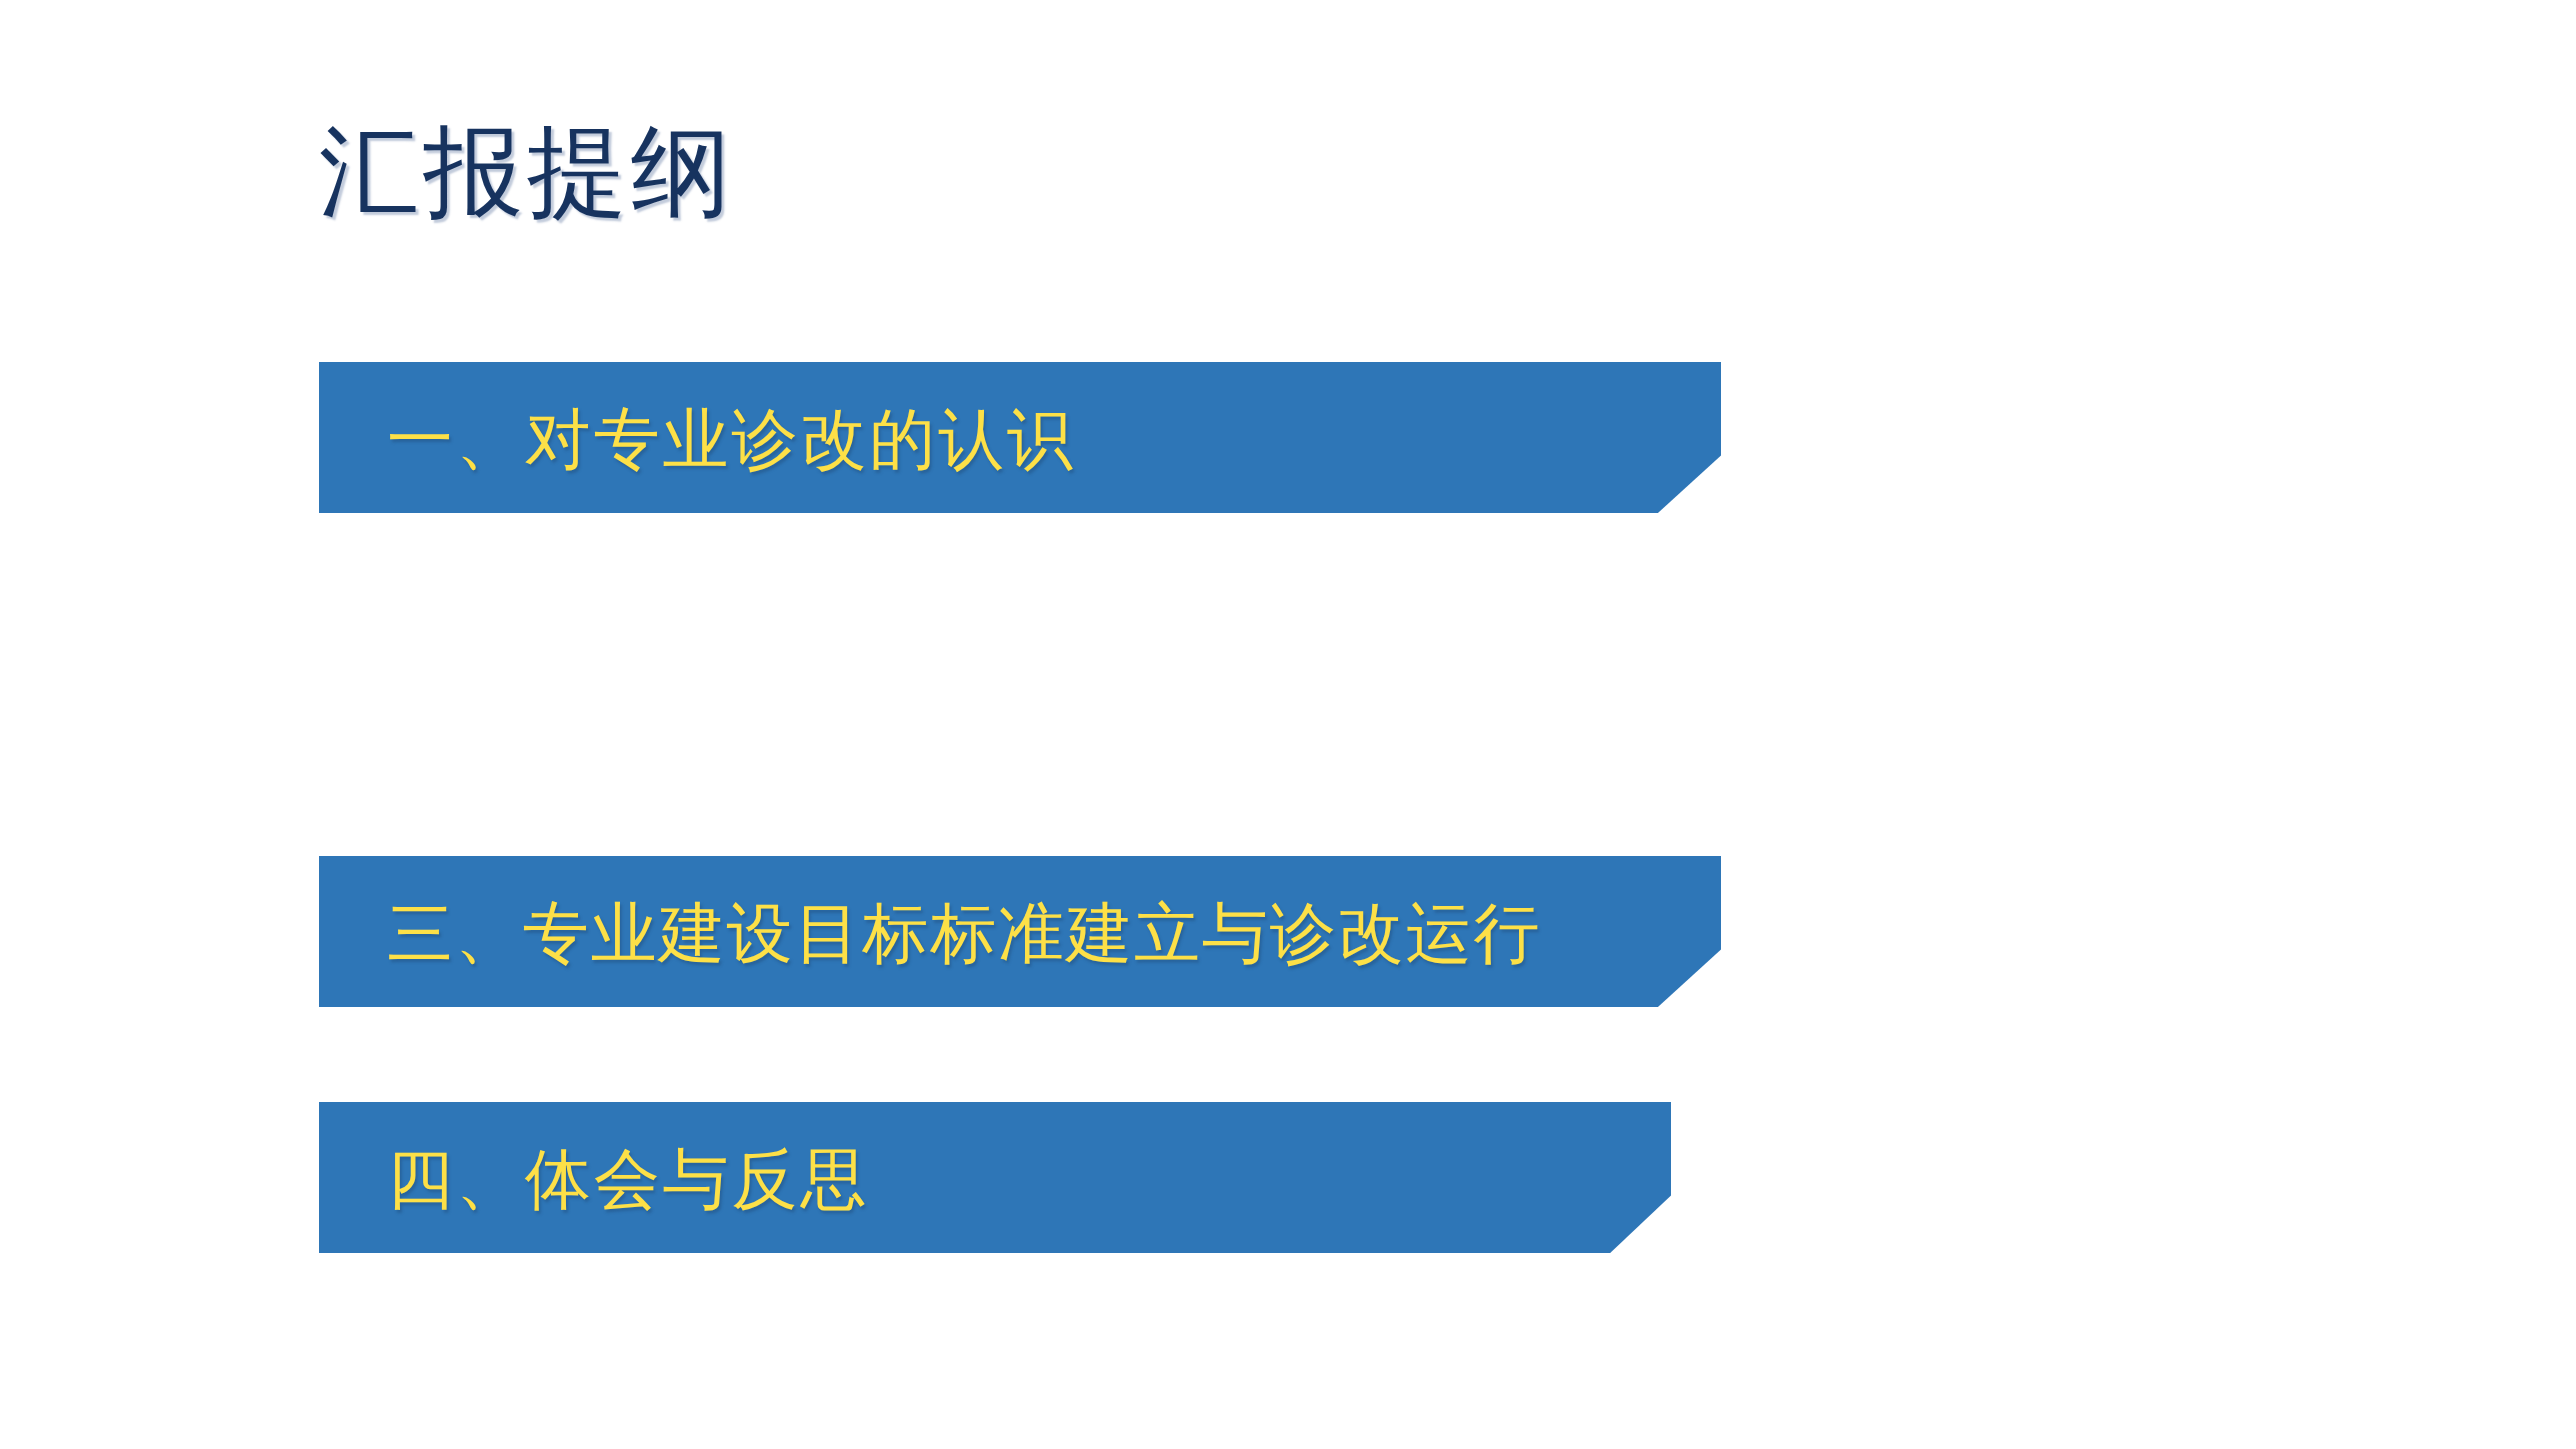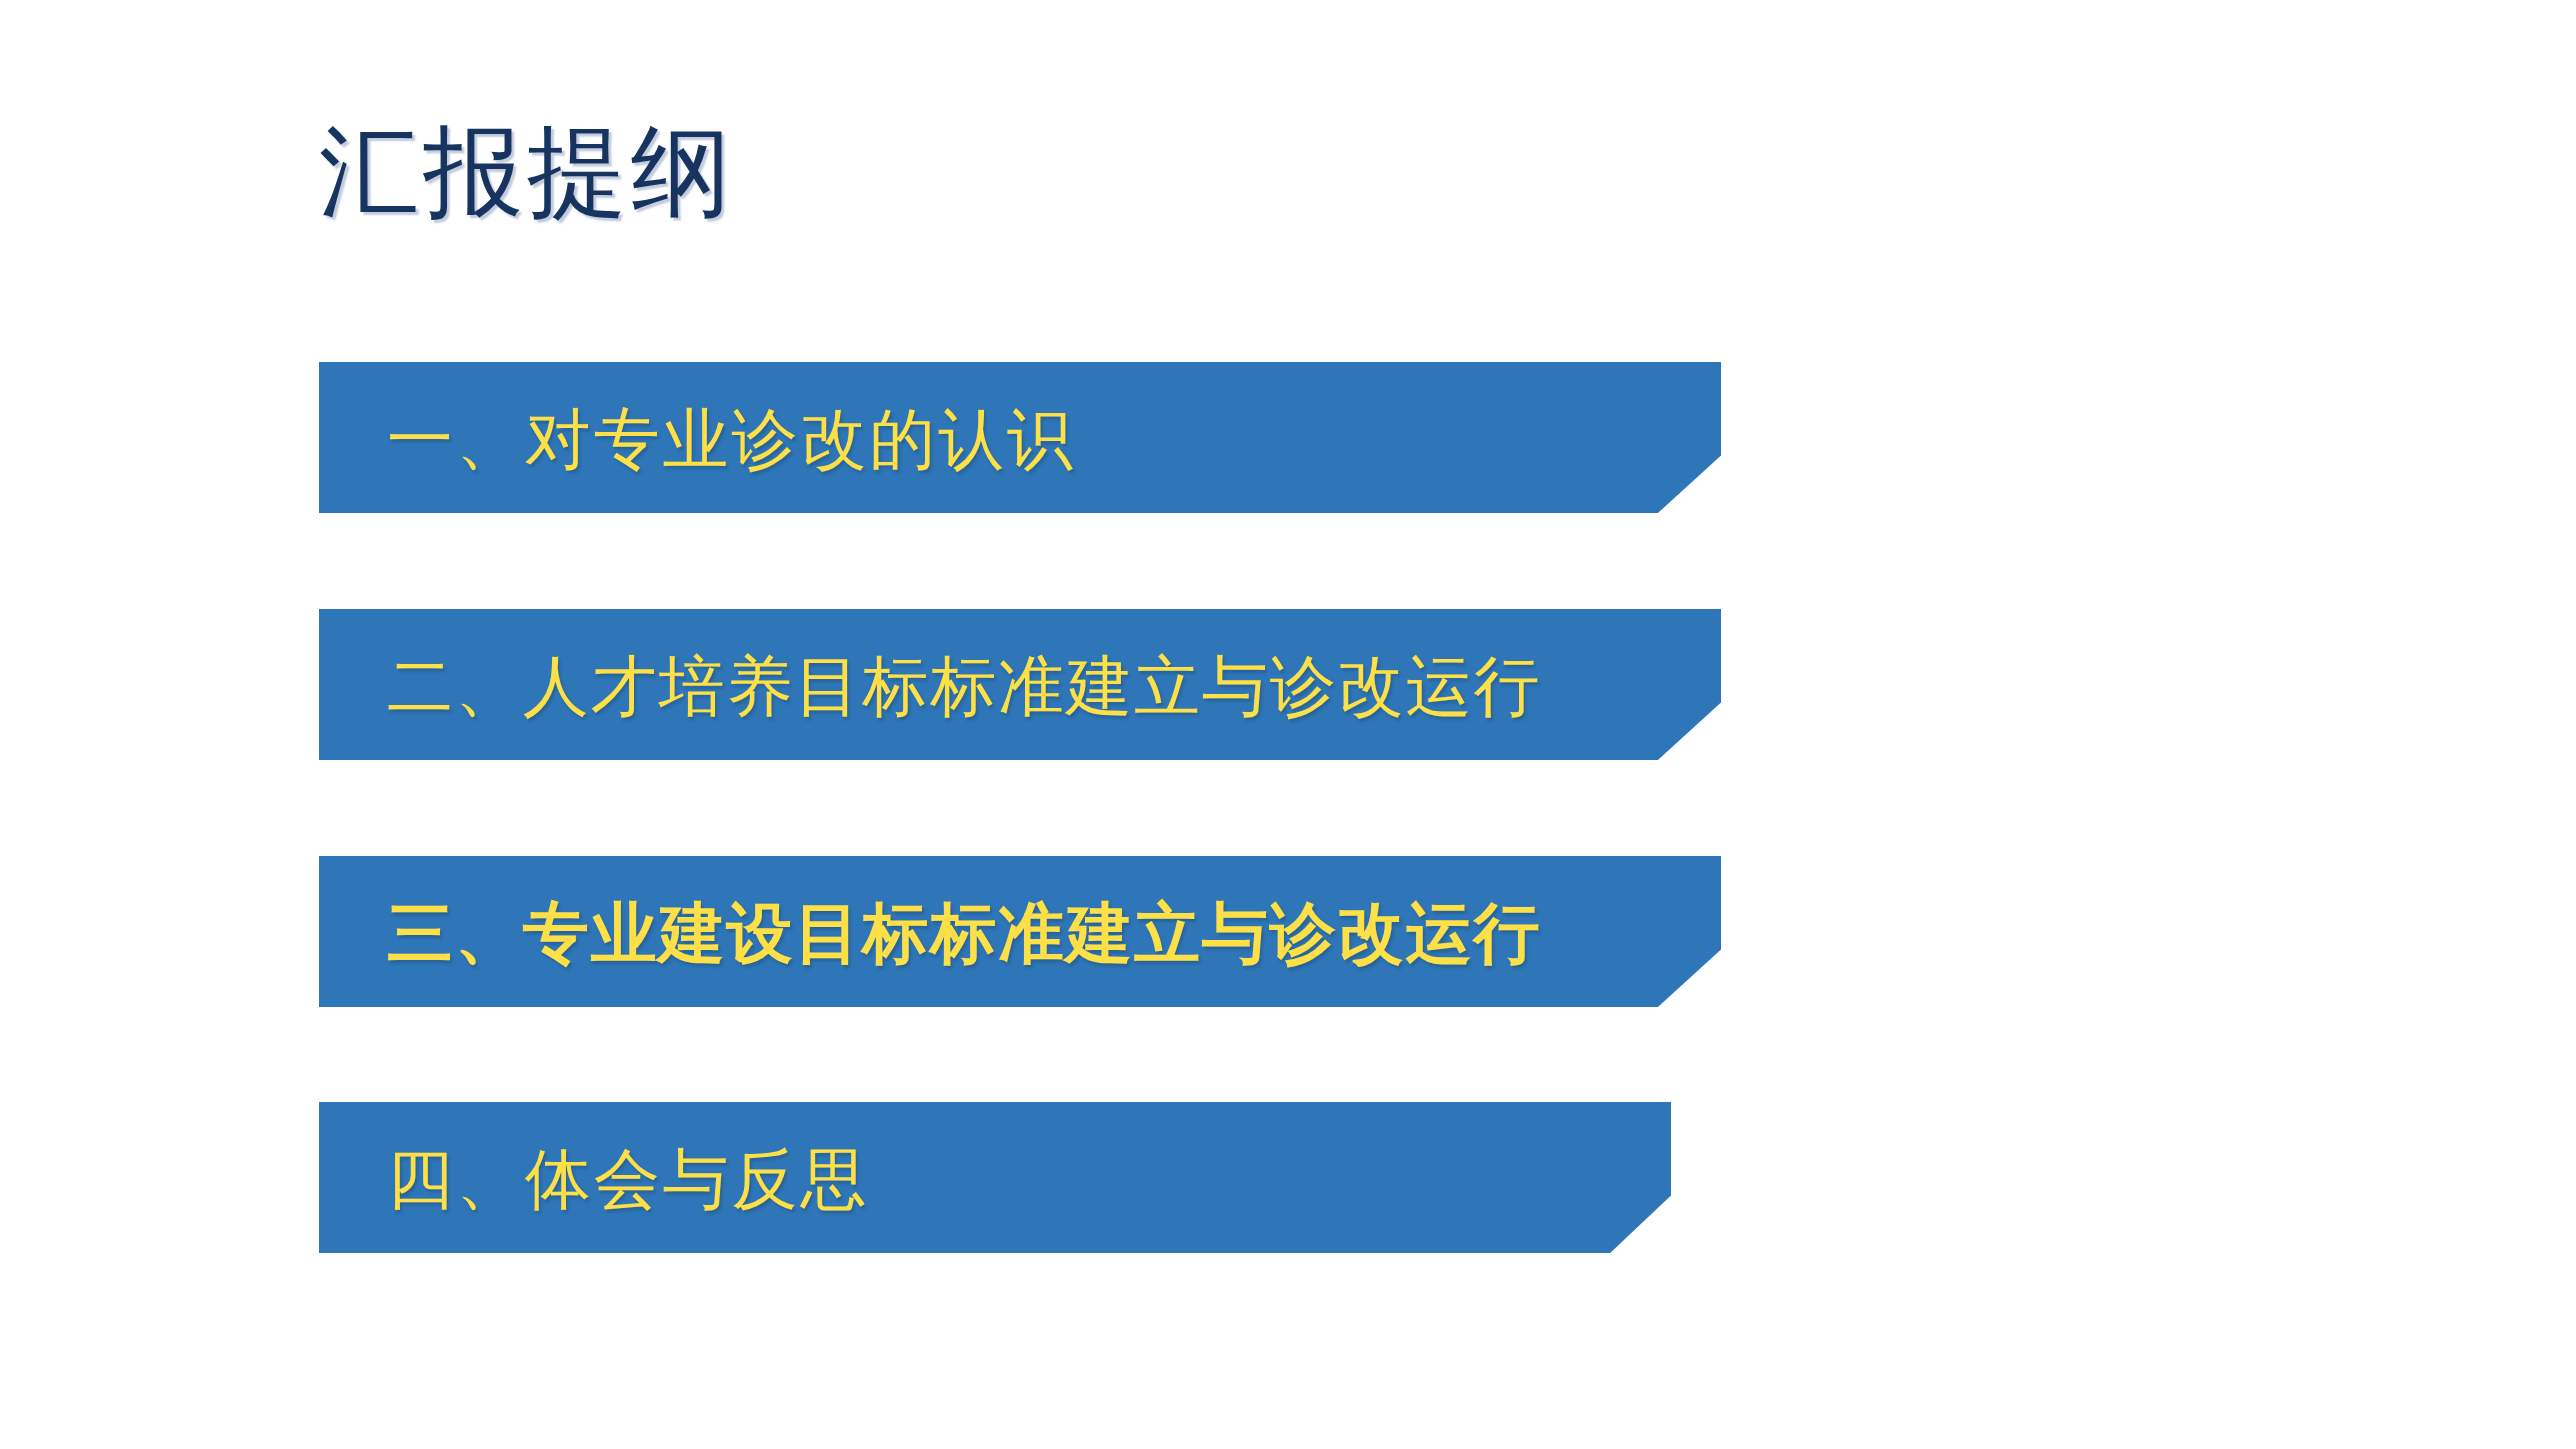--- a/index.html
+++ b/index.html
@@ -69,42 +69,39 @@
     font-size: 66px;
     line-height: 1;
     letter-spacing: 1.9px;
     white-space: nowrap;
     text-shadow: 1.9px 2.9px 2.9px rgba(30,70,115,0.40);
     transform: translateY(1.9px);
   }
 
   .banner-1 { top: 362px;  width: 1402px; }
   .banner-2 { top: 609px;  width: 1402px; }
-  .banner-3 { top: 856px;  width: 1402px; font-weight: bold; }
+  .banner-3 { top: 856px;  width: 1402px; }
   .banner-4 { top: 1102px; width: 1352px; }
 
   .banner-1 .banner-label { letter-spacing: 2.9px; }
   .banner-4 .banner-label { letter-spacing: 2.9px; }
 </style>
 </head>
 <body>
 
 <div class="slide">
 
   <div class="slide-title">汇报提纲</div>
 
   <div class="banner-list">
 
     <div class="banner banner-1 cut">
       <span class="banner-label">一、对专业诊改的认识</span>
     </div>
 
-    <div class="banner banner-2 cut">
-      <span class="banner-label">二、人才培养目标标准建立与诊改运行</span>
-    </div>
 
     <div class="banner banner-3 cut">
       <span class="banner-label">三、专业建设目标标准建立与诊改运行</span>
     </div>
 
     <div class="banner banner-4 cut">
       <span class="banner-label">四、体会与反思</span>
     </div>
 
   </div>

